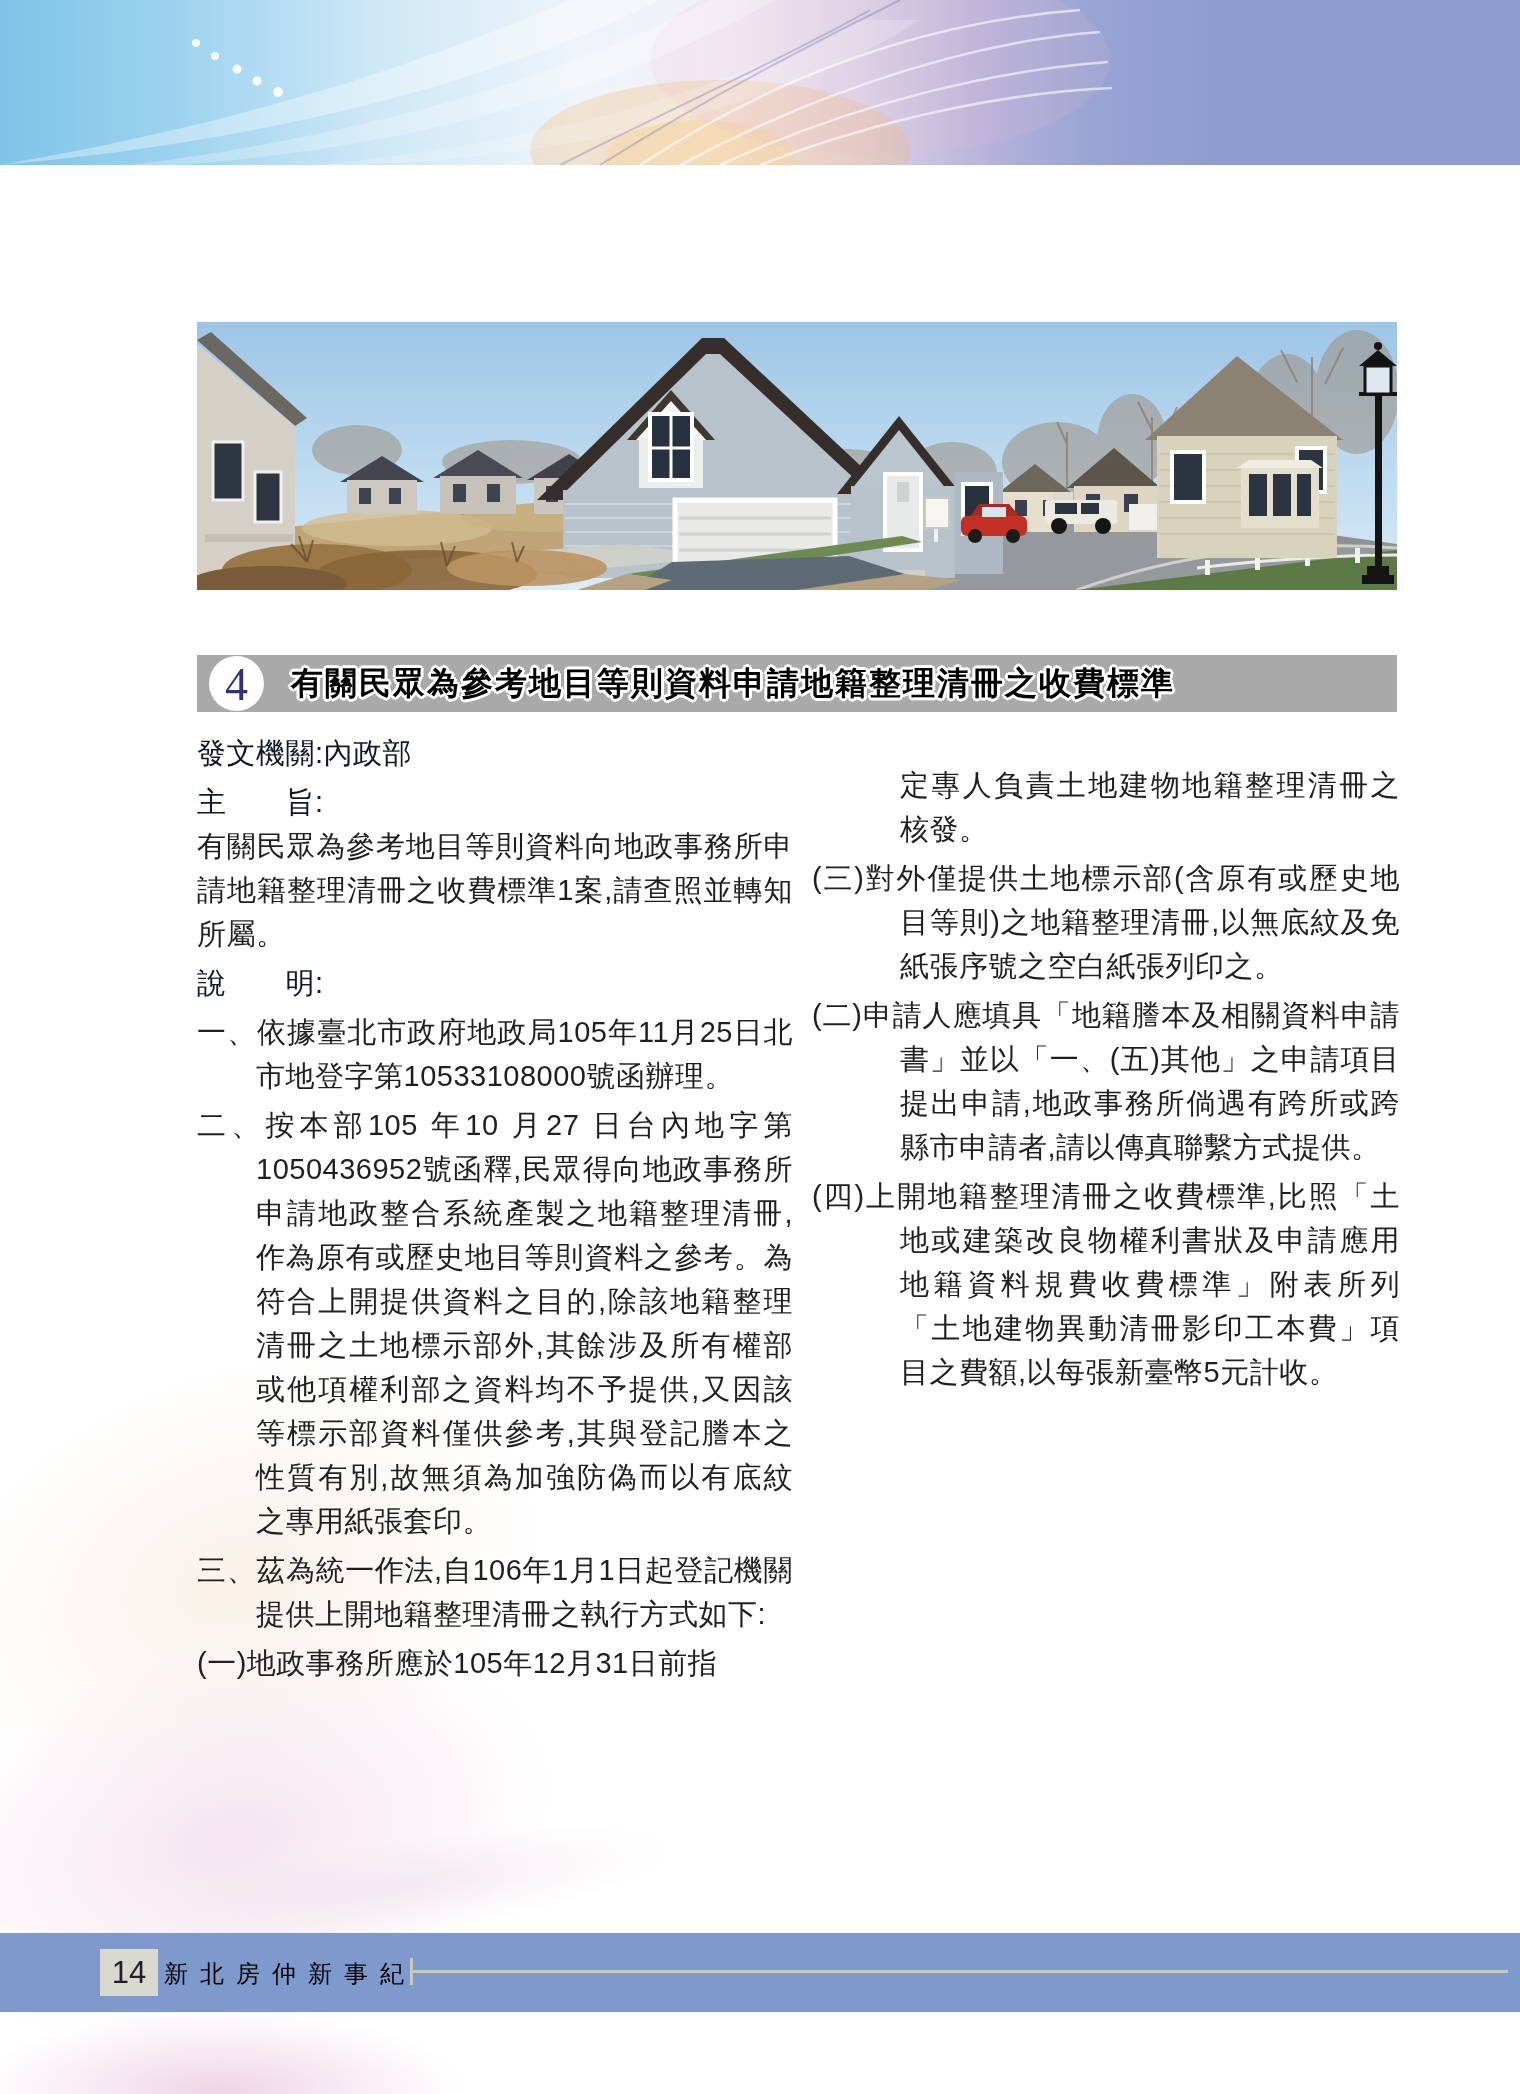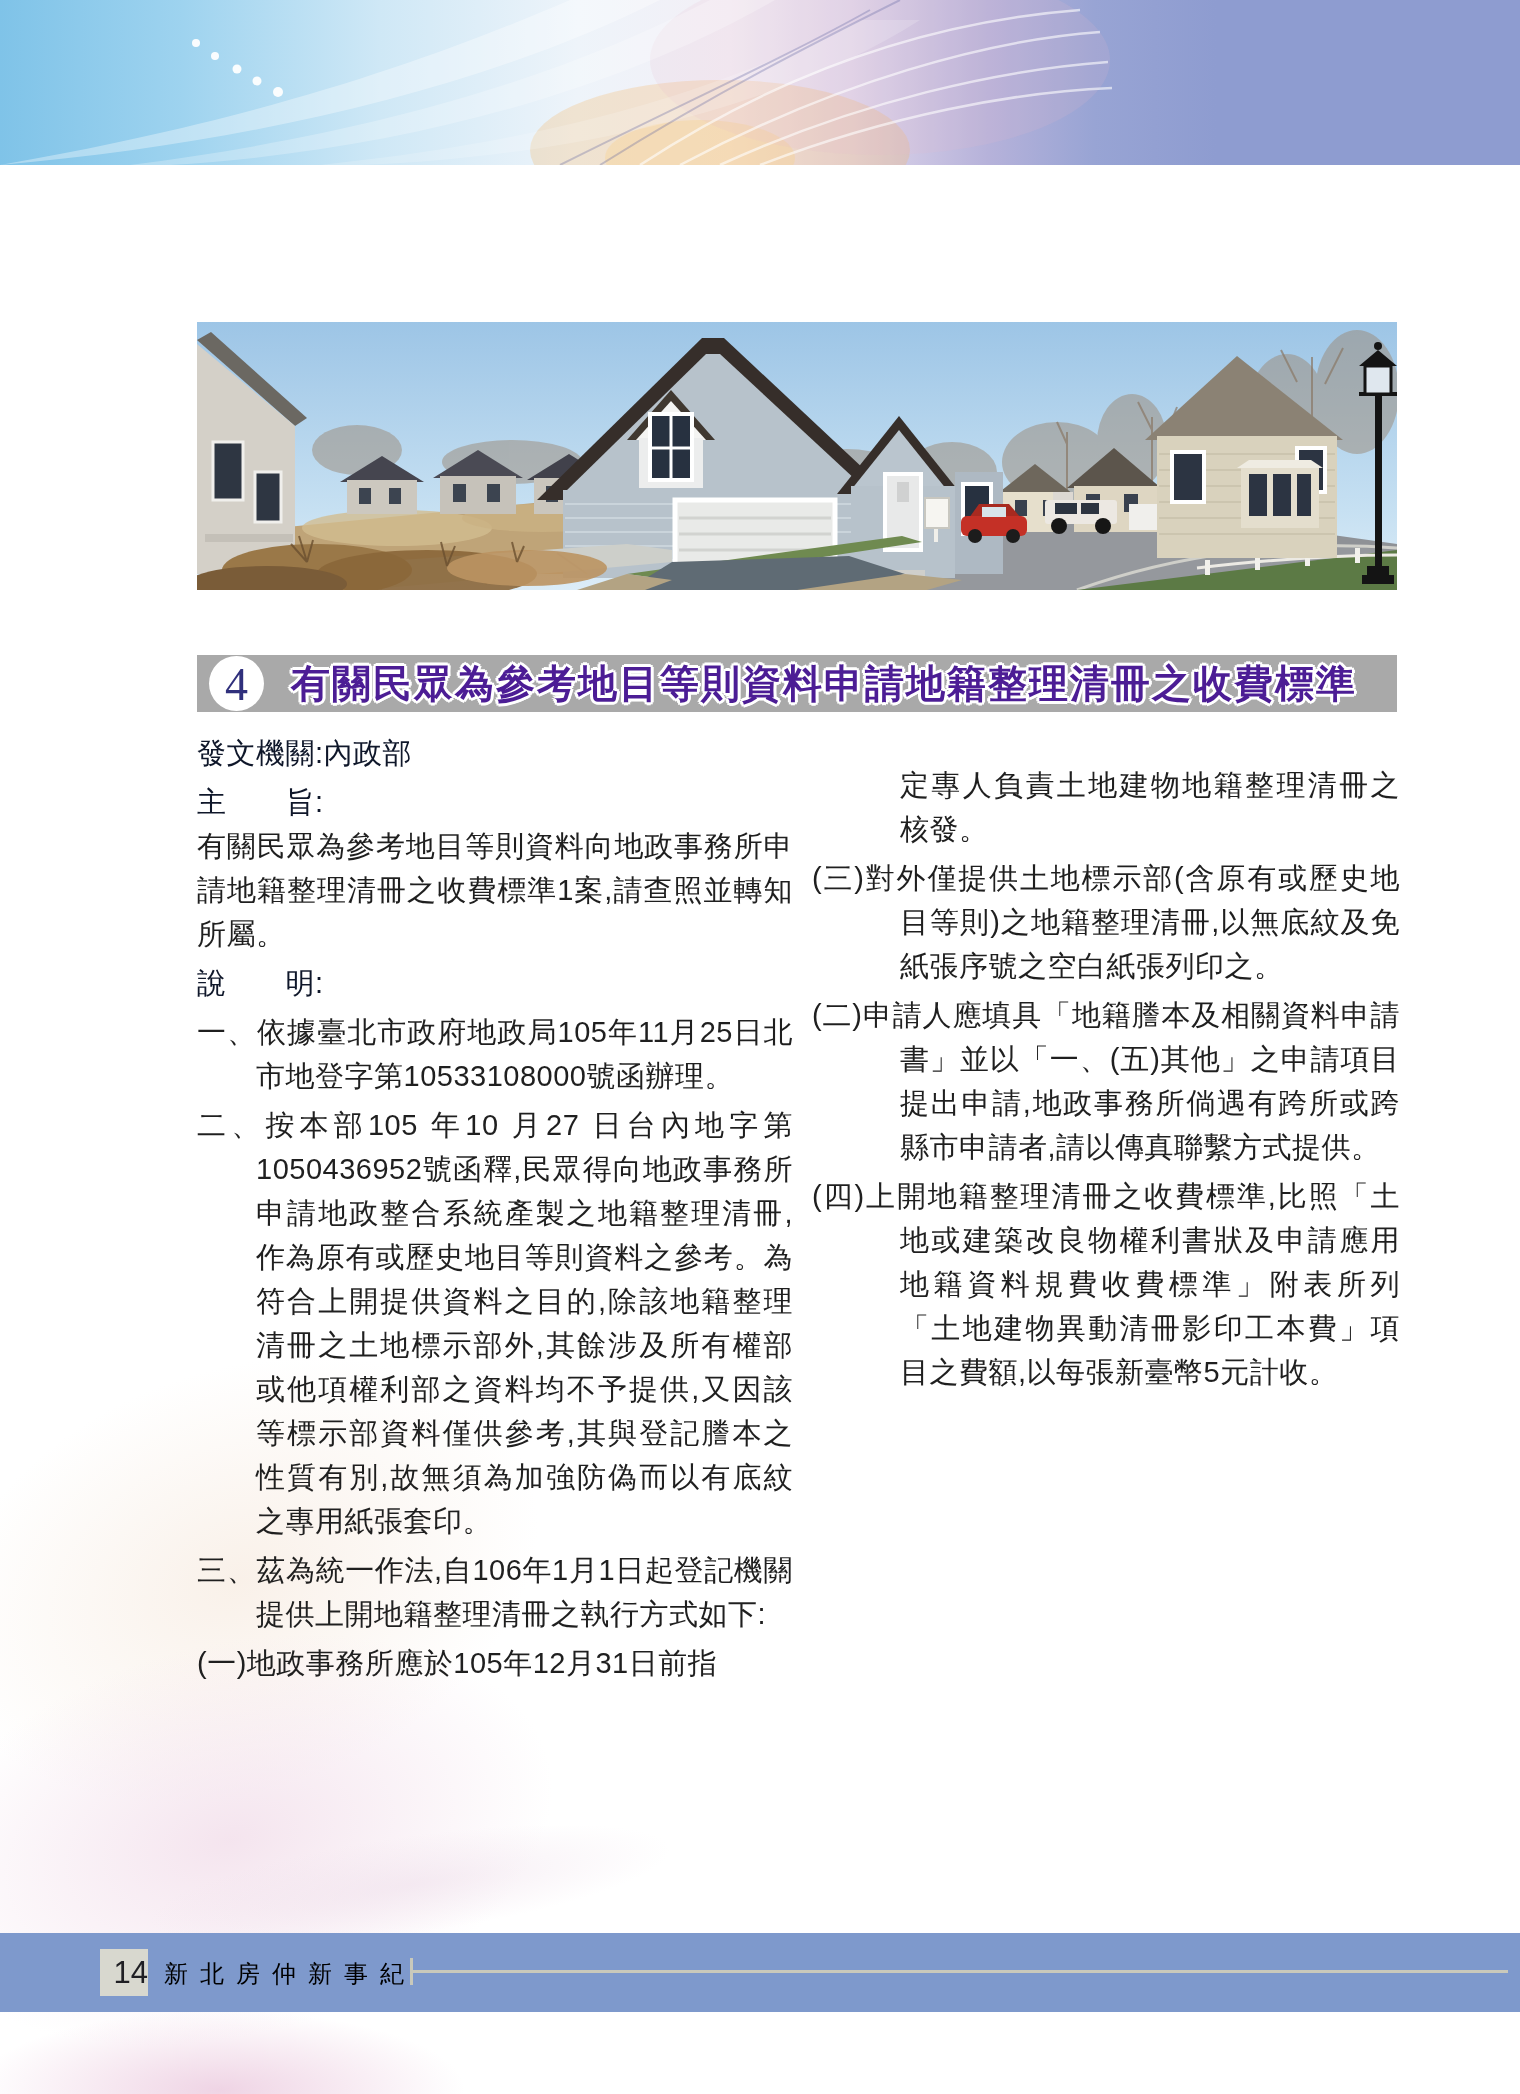--- a/index.html
+++ b/index.html
@@ -24,39 +24,39 @@
     transform:rotate(-8deg); }
   
   .photo-wrap { position:absolute; left:197px; top:322px; width:1200px; height:268px; z-index:1; }
   
   .section-bar { position:absolute; left:197px; top:655px; width:1200px; height:57px;
     background:#a9a9a9; z-index:2; }
   .num-circle { position:absolute; left:12px; top:1px; width:55px; height:55px;
     border-radius:50%; background:#ffffff; text-align:center; line-height:57px;
     font-family:"Liberation Serif", serif; font-size:46px; color:#30307c; }
   .bar-title { position:absolute; left:94px; top:50%; transform:translateY(-50%);
-    font-size:39px; font-weight:bold; color:#4c1d95; letter-spacing:2px; white-space:nowrap;
+    font-size:32px; font-weight:bold; color:#000000; letter-spacing:2px; white-space:nowrap;
     text-shadow:-2px -2px 0 #fff, 2px -2px 0 #fff, -2px 2px 0 #fff, 2px 2px 0 #fff,
                  3px 0 0 #fff, -3px 0 0 #fff, 0 3px 0 #fff, 0 -3px 0 #fff; }
   
   .col { position:absolute; top:731px; font-size:29px; line-height:44px; color:#1f1f1f;
     text-align:justify; letter-spacing:0.5px; z-index:2; }
   .col p { margin:0; }
   .col-left  { left:197px; width:596px; }
   .col-right { left:812px; width:588px;margin-top:32px; }
   .blue  { color:#0f172a; }
   .gap-s { margin-top:5px !important; }
   .hang2 { padding-left:59px; text-indent:-59px; }   
   .hang3 { padding-left:88px; text-indent:-88px; }   
   .cont3 { padding-left:88px; }                      
   
   .footer { position:absolute; left:0; top:1933px; width:1520px; height:79px;
     background:#7e99cc; z-index:3; }
-  .pagenum { position:absolute; left:100px; top:16px; width:48px; height:47px;
-    background:#d8d8cf; color:#1f1f24; font-size:31px; text-align:right; line-height:47px; }
+  .pagenum { position:absolute; left:100px; top:16px; width:58px; height:47px;
+    background:#d8d8cf; color:#1f1f24; font-size:31px; text-align:center; line-height:47px; }
   .journal { position:absolute; left:164px; top:25px; font-size:24px; letter-spacing:12px;
     color:#000000; white-space:nowrap; }
   .rule { position:absolute; left:410px; top:37px; width:1098px; height:3px; background:#c9c9bb; }
   .rule .tick { position:absolute; left:0; top:-12px; width:3px; height:27px; background:#c9c9bb; }
 </style>
 </head>
 <body>
 
 <div class="page">
 

